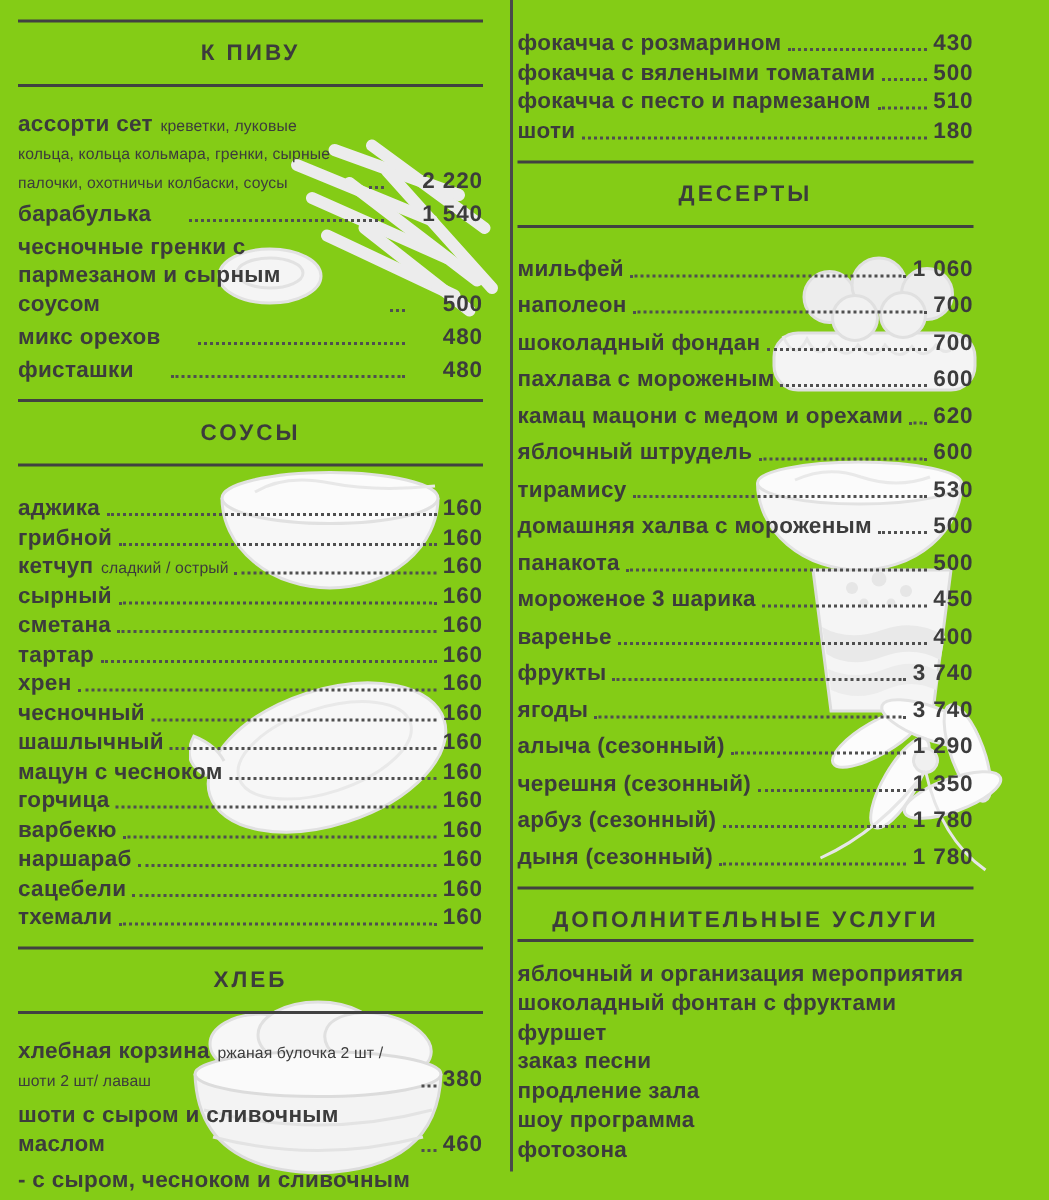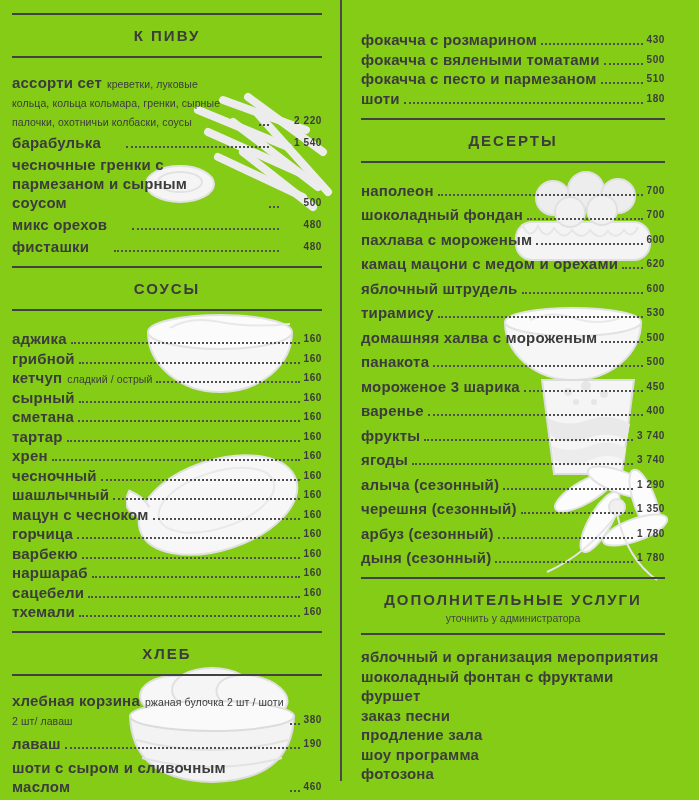--- a/index.html
+++ b/index.html
@@ -10,21 +10,21 @@
     -webkit-font-smoothing:antialiased;
   }
   .page { position:relative; width:699px; height:800px; overflow:hidden; background:#84cc16; }
 
   
   .divider { position:absolute; left:340px; top:0; width:2px; height:781px; background:#4a4a4a; }
 
   
   .col { position:absolute; top:0; box-sizing:border-box; z-index:2; }
   .col-left  { left:12px;  width:310px; padding-top:13px; }
-  .col-right { left:361px; width:304px; padding-top:15px; }
+  .col-right { left:345px; width:304px; padding-top:4px; }
 
   
   .sec-head { margin-top:10px; }
   .section:first-child .sec-head { margin-top:0; }
   .rule { border-top:2px solid #414141; height:0; }
   .sec-title {
     text-align:center; font-weight:700; font-size:15px; line-height:19px;
     letter-spacing:2px; margin:11px 0; text-transform:uppercase;
   }
   .has-sub .sec-title { margin:11px 0 3px; }
@@ -43,21 +43,21 @@
   .sec-left-2  .row { margin-bottom:5px; }
   .sec-right-0 .row { margin-bottom:0.5px; }
   .sec-right-1 .row { margin-bottom:5.5px; }
   .sec-right-2 .row { margin-bottom:0.5px; }
 
   .nm { flex:0 1 auto; }
   .desc { font-weight:400; font-size:10.5px; line-height:15px; letter-spacing:0.1px; margin-left:5px; }
   .dots { flex:1 1 auto; min-width:10px; margin:0 4px; border-bottom:2px dotted #4f4f4f;
           transform:translateY(-4px); }
   .gap  { flex:1 1 auto; min-width:8px; }
-  .price { white-space:nowrap; font-weight:700; font-size:10px; letter-spacing:0.6px; }
+  .price { white-space:nowrap; font-weight:700; font-size:15px; letter-spacing:0.6px; }
 
   
   .illus { position:absolute; z-index:1; pointer-events:none; }
 </style>
 </head>
 <body>
 
 <div class="page">
 
   <div class="illus" style="left:138px;top:92px">
@@ -275,25 +275,20 @@
           <div class="sec-title">ХЛЕБ</div>
           <div class="rule"></div>
         </div>
         <div class="items">
           <div class="row">
             <span class="nm"><span class="iname">хлебная корзина</span><span class="desc">ржаная булочка 2 шт / шоти 2 шт/ лаваш</span></span>
             <span class="dots"></span>
             <span class="price">380</span>
           </div>
           <div class="row">
-            <span class="nm"><span class="iname">лаваш</span></span>
-            <span class="dots"></span>
-            <span class="price">190</span>
-          </div>
-          <div class="row">
             <span class="nm"><span class="iname">шоти с сыром и сливочным маслом</span></span>
             <span class="dots"></span>
             <span class="price">460</span>
           </div>
           <div class="row">
             <span class="nm"><span class="iname">- с сыром, чесноком и сливочным маслом</span></span>
             <span class="gap"></span>
           </div>
         </div>
       </section>
@@ -324,20 +319,25 @@
         </div>
       </section>
       <section class="section sec-right-1">
         <div class="sec-head">
           <div class="rule"></div>
           <div class="sec-title">ДЕСЕРТЫ</div>
           <div class="rule"></div>
         </div>
         <div class="items">
           <div class="row">
+            <span class="nm"><span class="iname">мильфей</span></span>
+            <span class="dots"></span>
+            <span class="price">1 060</span>
+          </div>
+          <div class="row">
             <span class="nm"><span class="iname">наполеон</span></span>
             <span class="dots"></span>
             <span class="price">700</span>
           </div>
           <div class="row">
             <span class="nm"><span class="iname">шоколадный фондан</span></span>
             <span class="dots"></span>
             <span class="price">700</span>
           </div>
           <div class="row">
@@ -409,21 +409,20 @@
             <span class="nm"><span class="iname">дыня (сезонный)</span></span>
             <span class="dots"></span>
             <span class="price">1 780</span>
           </div>
         </div>
       </section>
       <section class="section sec-right-2">
         <div class="sec-head has-sub">
           <div class="rule"></div>
           <div class="sec-title">ДОПОЛНИТЕЛЬНЫЕ УСЛУГИ</div>
-          <div class="sec-sub">уточнить у администратора</div>
           <div class="rule"></div>
         </div>
         <div class="items">
           <div class="row">
             <span class="nm"><span class="iname">яблочный и организация мероприятия</span></span>
           </div>
           <div class="row">
             <span class="nm"><span class="iname">шоколадный фонтан с фруктами</span></span>
           </div>
           <div class="row">

